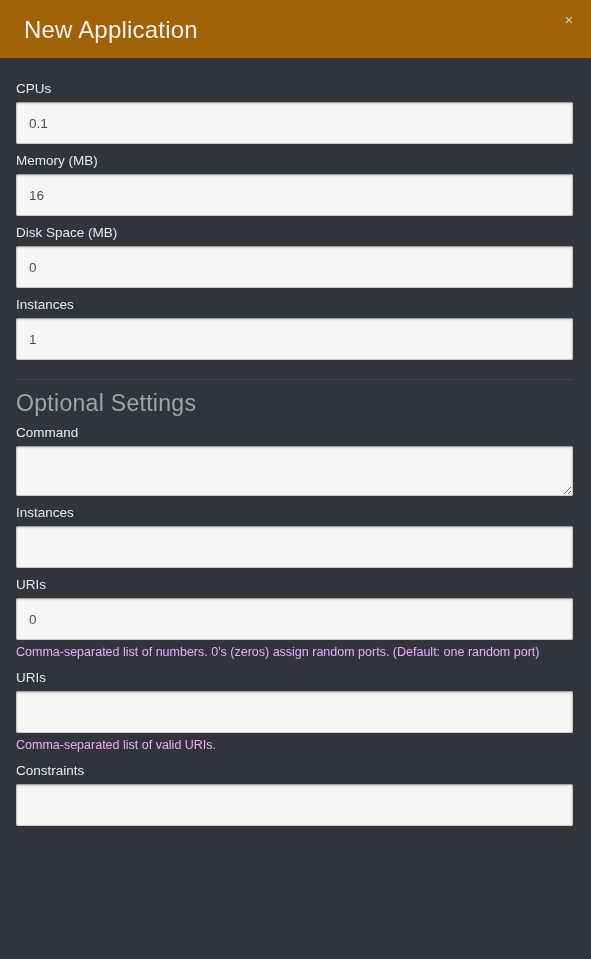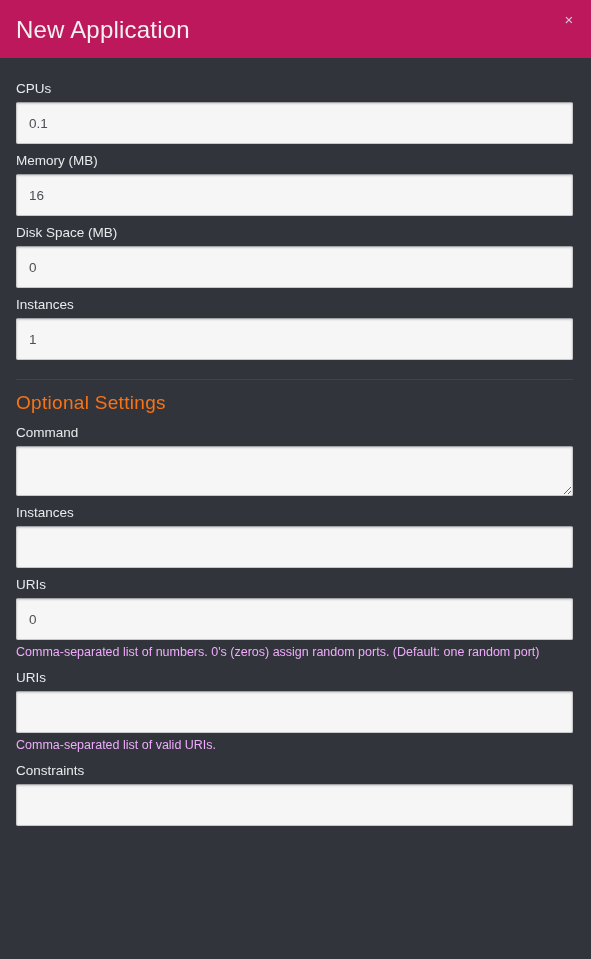--- a/index.html
+++ b/index.html
@@ -21,25 +21,25 @@
     display: flex;
     flex-direction: column;
     position: relative;
     overflow: hidden;
   }
 
   
   .modal-header {
     height: 58px;
     min-height: 58px;
-    background: #be185d;
+    background: #a16207;
     position: relative;
     display: flex;
     align-items: center;
-    padding: 0 16px;
+    padding: 0 24px;
   }
   .modal-title {
     font-size: 24px;
     font-weight: 300;
     color: #f0f0f0;
     letter-spacing: 0.2px;
     line-height: 1;
     margin: 0;
     padding-top: 2px;
     white-space: nowrap;
@@ -123,23 +123,23 @@
   }
 
   .divider {
     border: none;
     border-top: 1px solid #41454b;
     margin: 19px 0 0 0;
     width: 557px;
   }
 
   .section-heading {
-    font-size: 19px;
+    font-size: 23px;
     font-weight: 300;
-    color: #f97316;
+    color: #a3a3a3;
     letter-spacing: 0.3px;
     margin: 12px 0 2px 0;
     line-height: 22px;
   }
 </style>
 </head>
 <body>
 
 <div class="modal">
 

